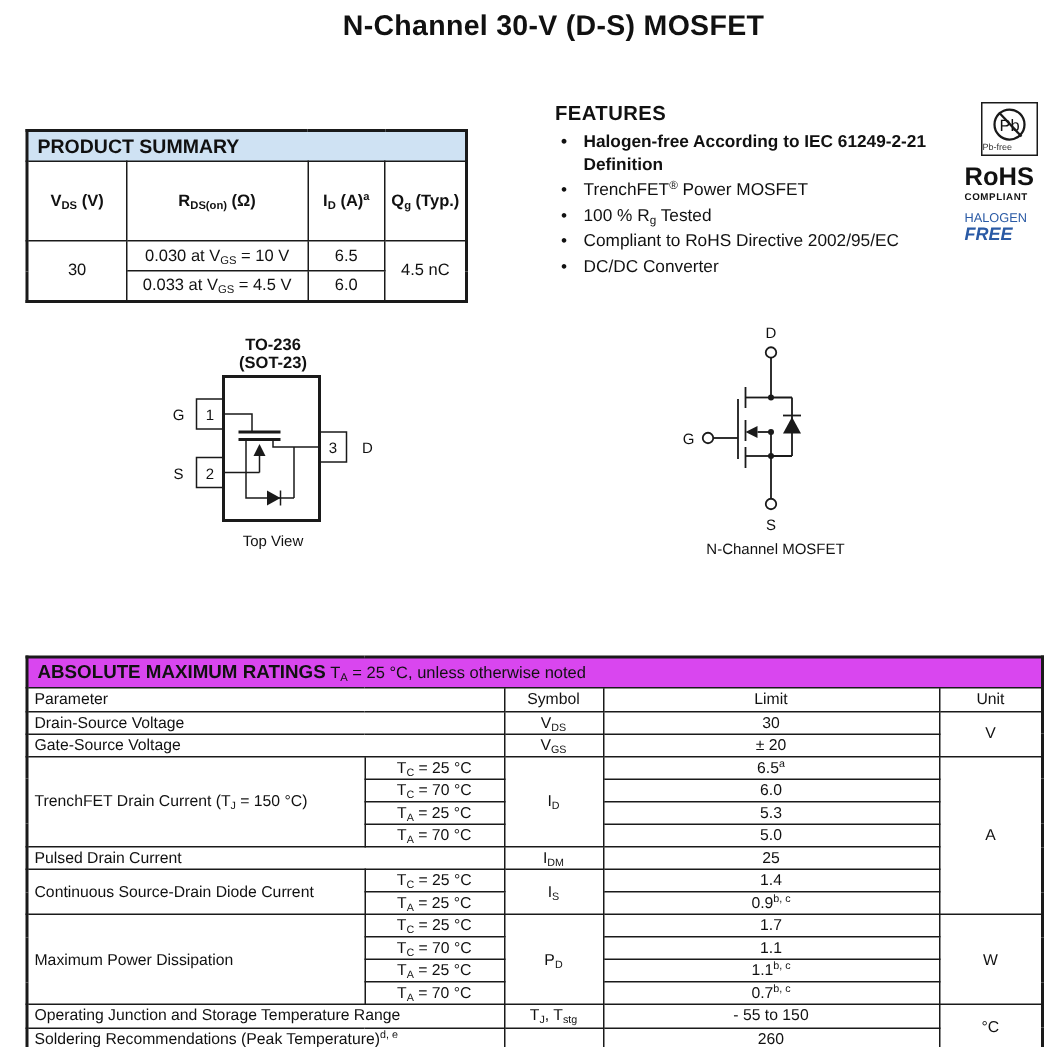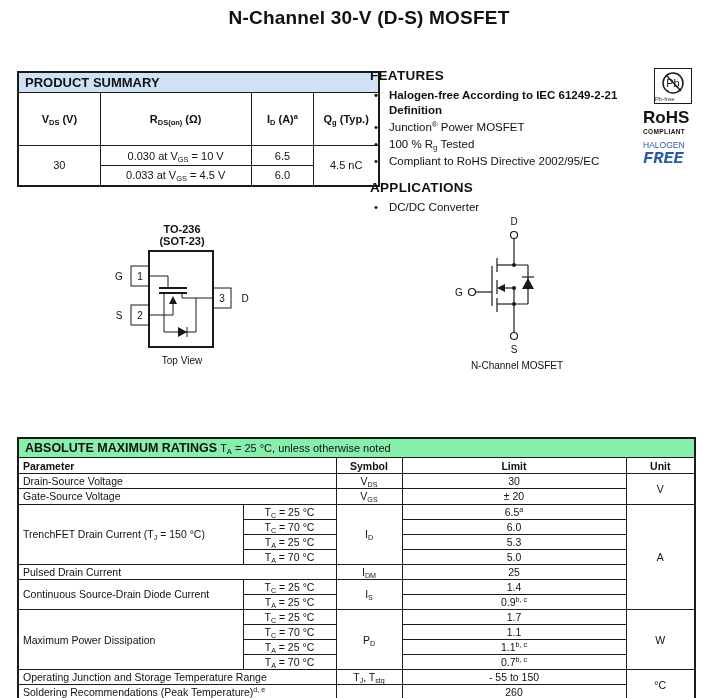--- a/index.html
+++ b/index.html
@@ -10,21 +10,21 @@
   }
   .page-title {
     position:absolute; top:7px; left:16px; width:100%;
     text-align:center; font-size:19px; font-weight:bold; letter-spacing:.2px;
   }
   sub { font-size:.68em; vertical-align:-2px; line-height:0; }
   sup { font-size:.68em; vertical-align:4px; line-height:0; }
 
   
   table.ps {
-    position:absolute; left:17px; top:71px; width:363px;
+    position:absolute; left:17px; top:86px; width:295px;
     border-collapse:collapse; border:2px solid #1a1a1a;
   }
   .ps td, .ps th { border:1px solid #1a1a1a; text-align:center; }
   .ps .ps-title-cell {
     background:#cfe2f3; font-weight:bold; font-size:13px;
     text-align:left; padding:2px 6px; height:20px;
   }
   .ps th { font-size:11px; padding:20px 2px; font-weight:bold; }
   .ps td.v { font-size:11px; height:20px; padding:1px 2px; }
 
@@ -37,40 +37,40 @@
   .li.bold { font-weight:bold; }
   .apps-head { margin-top:11px; }
 
   
   .badge { position:absolute; left:643px; top:68px; width:60px; text-align:left; }
   .pb-box { width:38px; margin:0 auto; border:1px solid #1a1a1a; padding:2px 0 1px; background:#fff; }
   .pb-free-label { font-size:6px; color:#333; }
   .rohs { font-size:17px; font-weight:bold; margin-top:5px; line-height:1; }
   .compliant { font-size:6.5px; font-weight:bold; letter-spacing:.4px; margin-top:2px; }
   .halogen { font-size:8.5px; font-weight:normal; color:#2a5aa5; margin-top:5px; }
-  .free { font-size:17px; font-weight:bold; font-style:italic; color:#2a5aa5; line-height:1;font-family:Liberation Mono, monospace; }
+  .free { font-size:12px; font-weight:bold; font-style:italic; color:#2a5aa5; line-height:1; }
 
   
   svg { position:absolute; }
   svg text { font-family:"Liberation Sans", sans-serif; font-size:10px; fill:#111; }
   svg text.b { font-weight:bold; font-size:11px; }
   .pkg { left:98px; top:220px; }
   .sym { left:448px; top:214px; }
   .stroke { stroke:#1a1a1a; fill:none; }
 
   
   table.amr {
     position:absolute; left:17px; top:437px; width:677px;
     border-collapse:collapse; border:2px solid #1a1a1a; table-layout:fixed;
   }
   .amr td, .amr th { border:1px solid #1a1a1a; font-size:10.5px; padding:1px 4px; vertical-align:middle; line-height:1.15; }
-  .amr tr.bar td { background:#86efac; text-align:left; height:19px; padding:2px 6px; }
+  .amr tr.bar td { background:#d946ef; text-align:left; height:19px; padding:2px 6px; }
   .amr .tb { font-weight:bold; font-size:12.5px; }
   .amr .tc { font-size:11px; margin-left:3px; }
-  .amr th { font-weight:bold; text-align:center; height:16px;margin-top:48px; }
+  .amr th { font-weight:normal; text-align:center; height:16px;margin-top:48px; }
   .amr th.pl, .amr td.pl { text-align:left; }
   .amr td { text-align:center; height:13px; }
 </style>
 </head>
 <body>
 
 <h1 class="page-title">N-Channel 30-V (D-S) MOSFET</h1>
 
 <table class="ps">
   <colgroup>
@@ -103,31 +103,30 @@
   </table>
 
 <div class="features">
   <div class="sec-head">FEATURES</div>
   <div class="li bold">
     <span class="bullet">•</span>
     <div class="t">Halogen-free According to IEC 61249-2-21 Definition</div>
   </div>
   <div class="li">
     <span class="bullet">•</span>
-    <div class="t"><span>Junction</span><sup>®</sup><span> Power MOSFET</span></div>
+    <div class="t"><span>TrenchFET</span><sup>®</sup><span> Power MOSFET</span></div>
   </div>
   <div class="li">
     <span class="bullet">•</span>
     <div class="t"><span>100 % R</span><sub>g</sub><span> Tested</span></div>
   </div>
   <div class="li">
     <span class="bullet">•</span>
     <div class="t">Compliant to RoHS Directive 2002/95/EC</div>
   </div>
-  <div class="sec-head apps-head">APPLICATIONS</div>
   <div class="li">
     <span class="bullet">•</span>
     <div class="t">DC/DC Converter</div>
   </div>
 </div>
 
 <div class="badge">
   <div class="pb-box">
     <svg width="34" height="25" viewBox="0 0 34 25" style="position:static; display:block; margin:0 auto;">
       <circle cx="17" cy="12" r="10" class="stroke" stroke-width="1.5"></circle>

